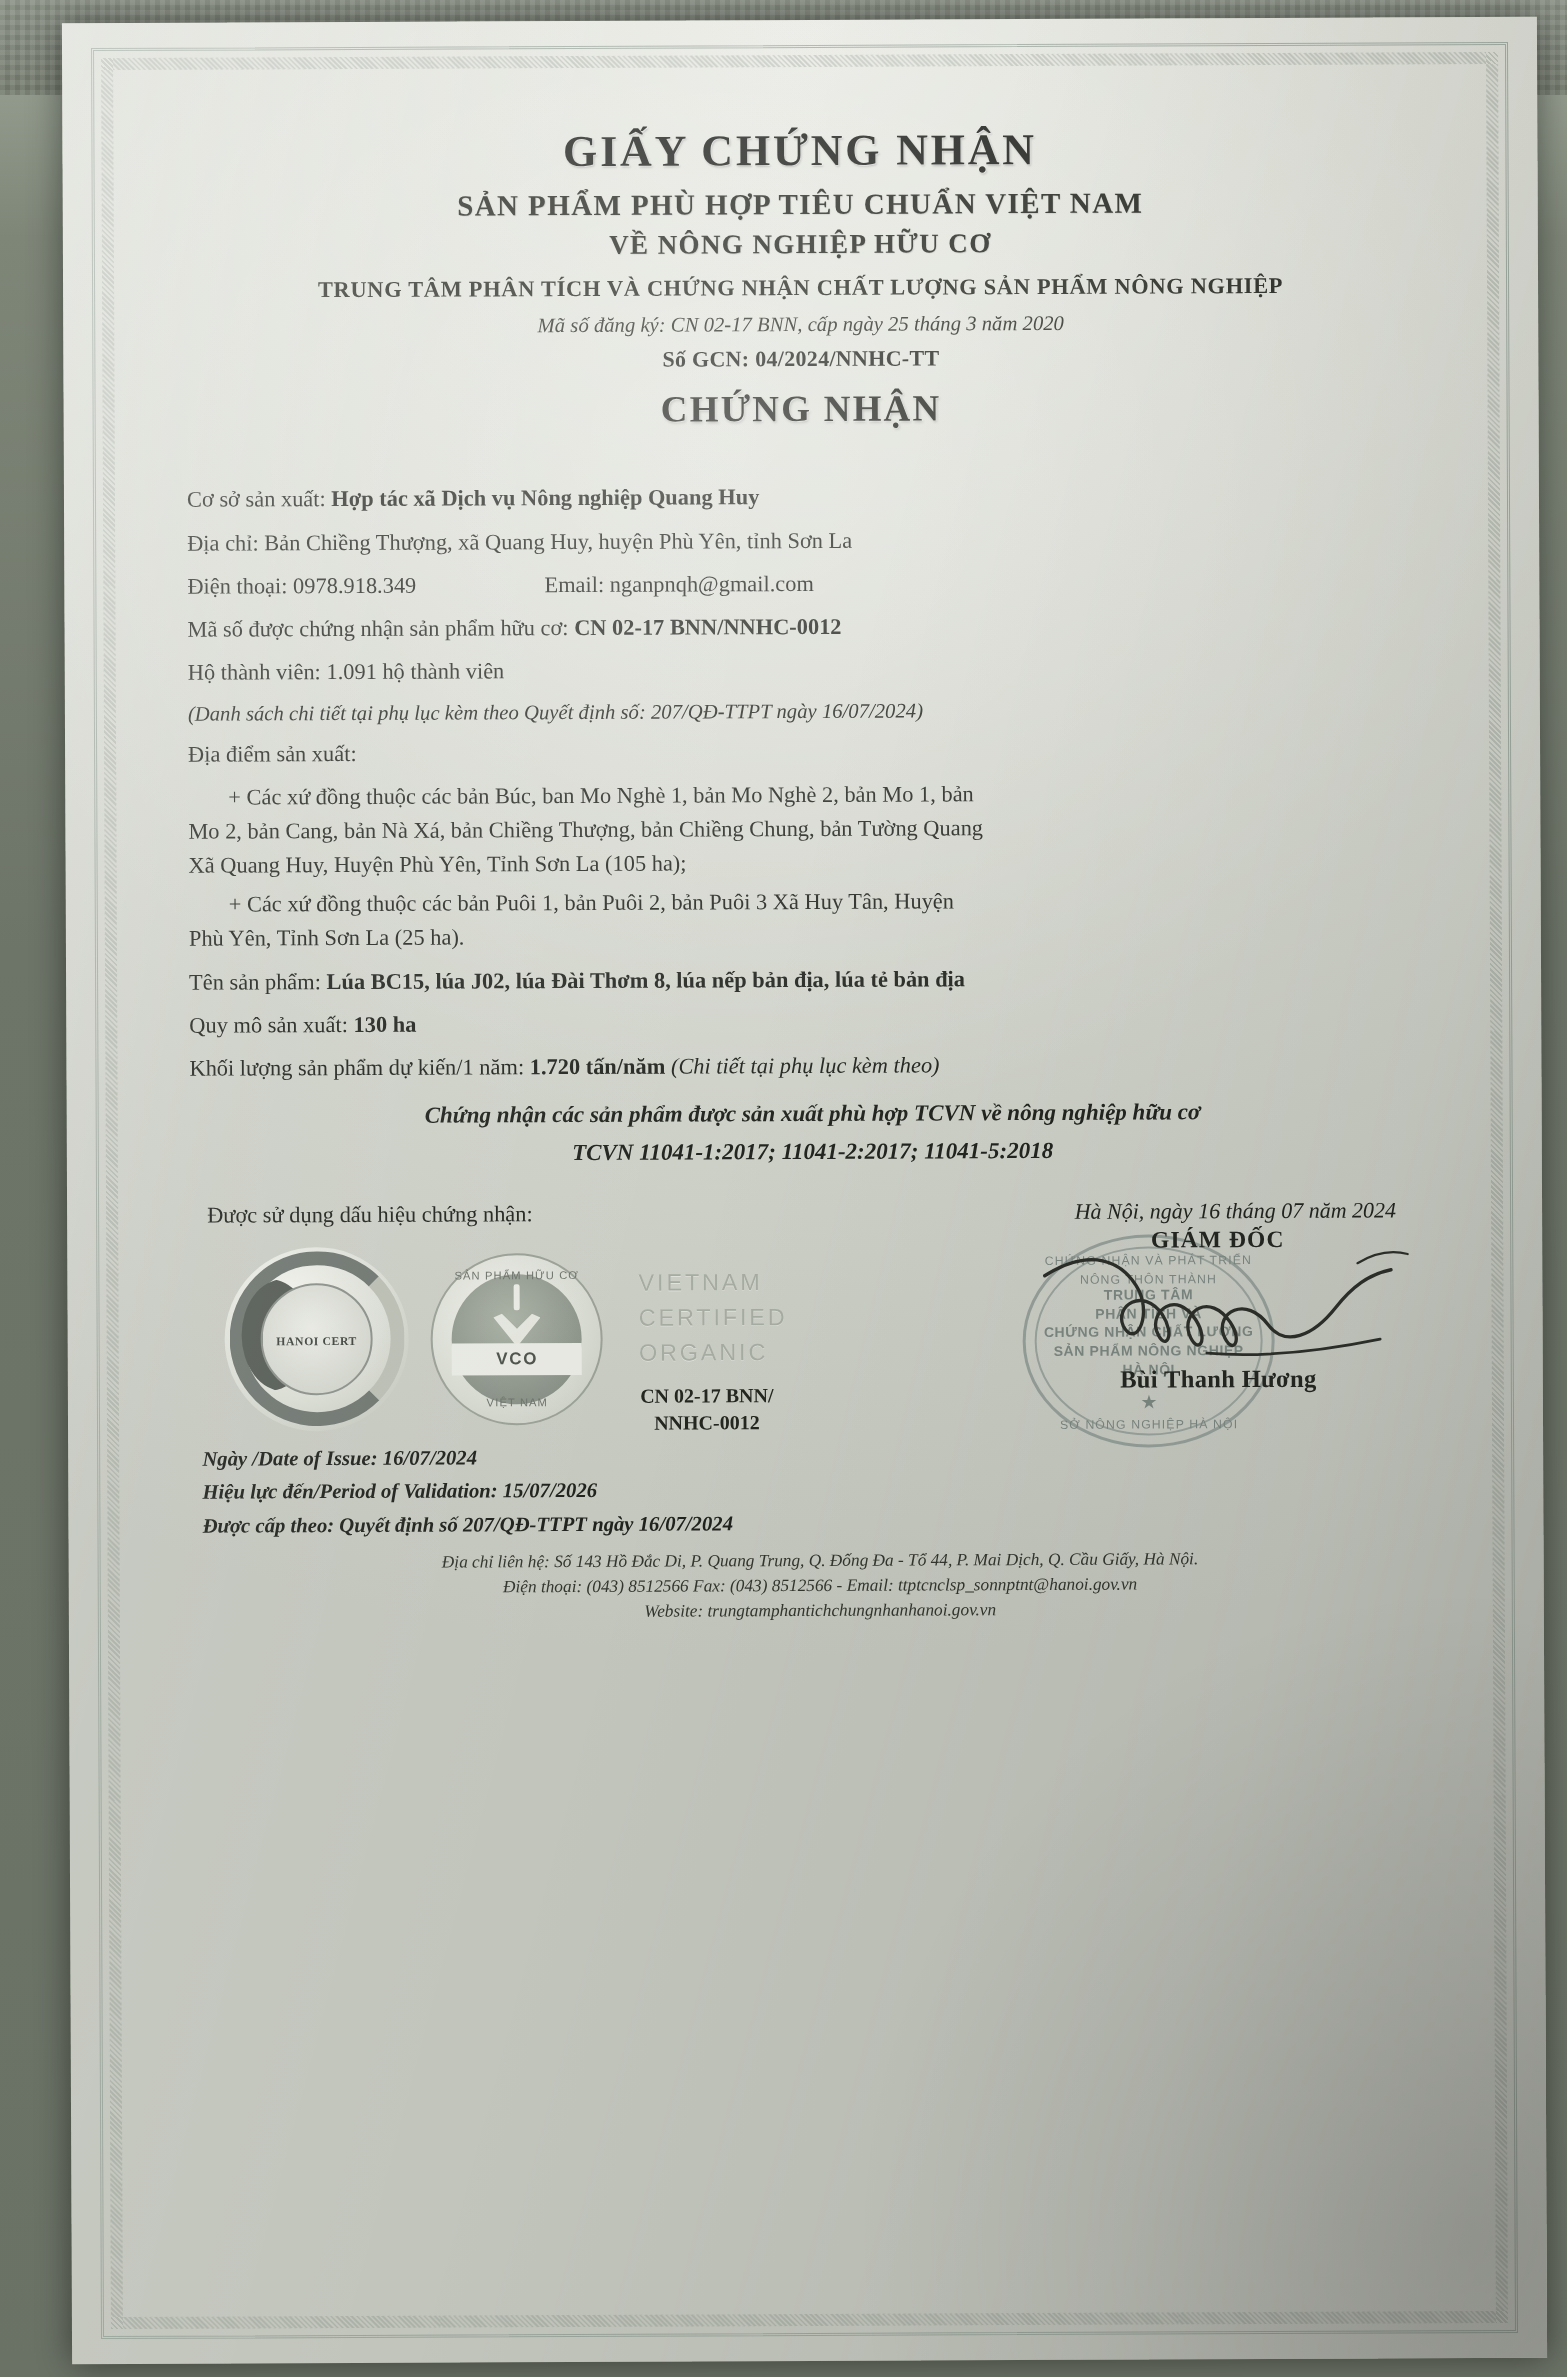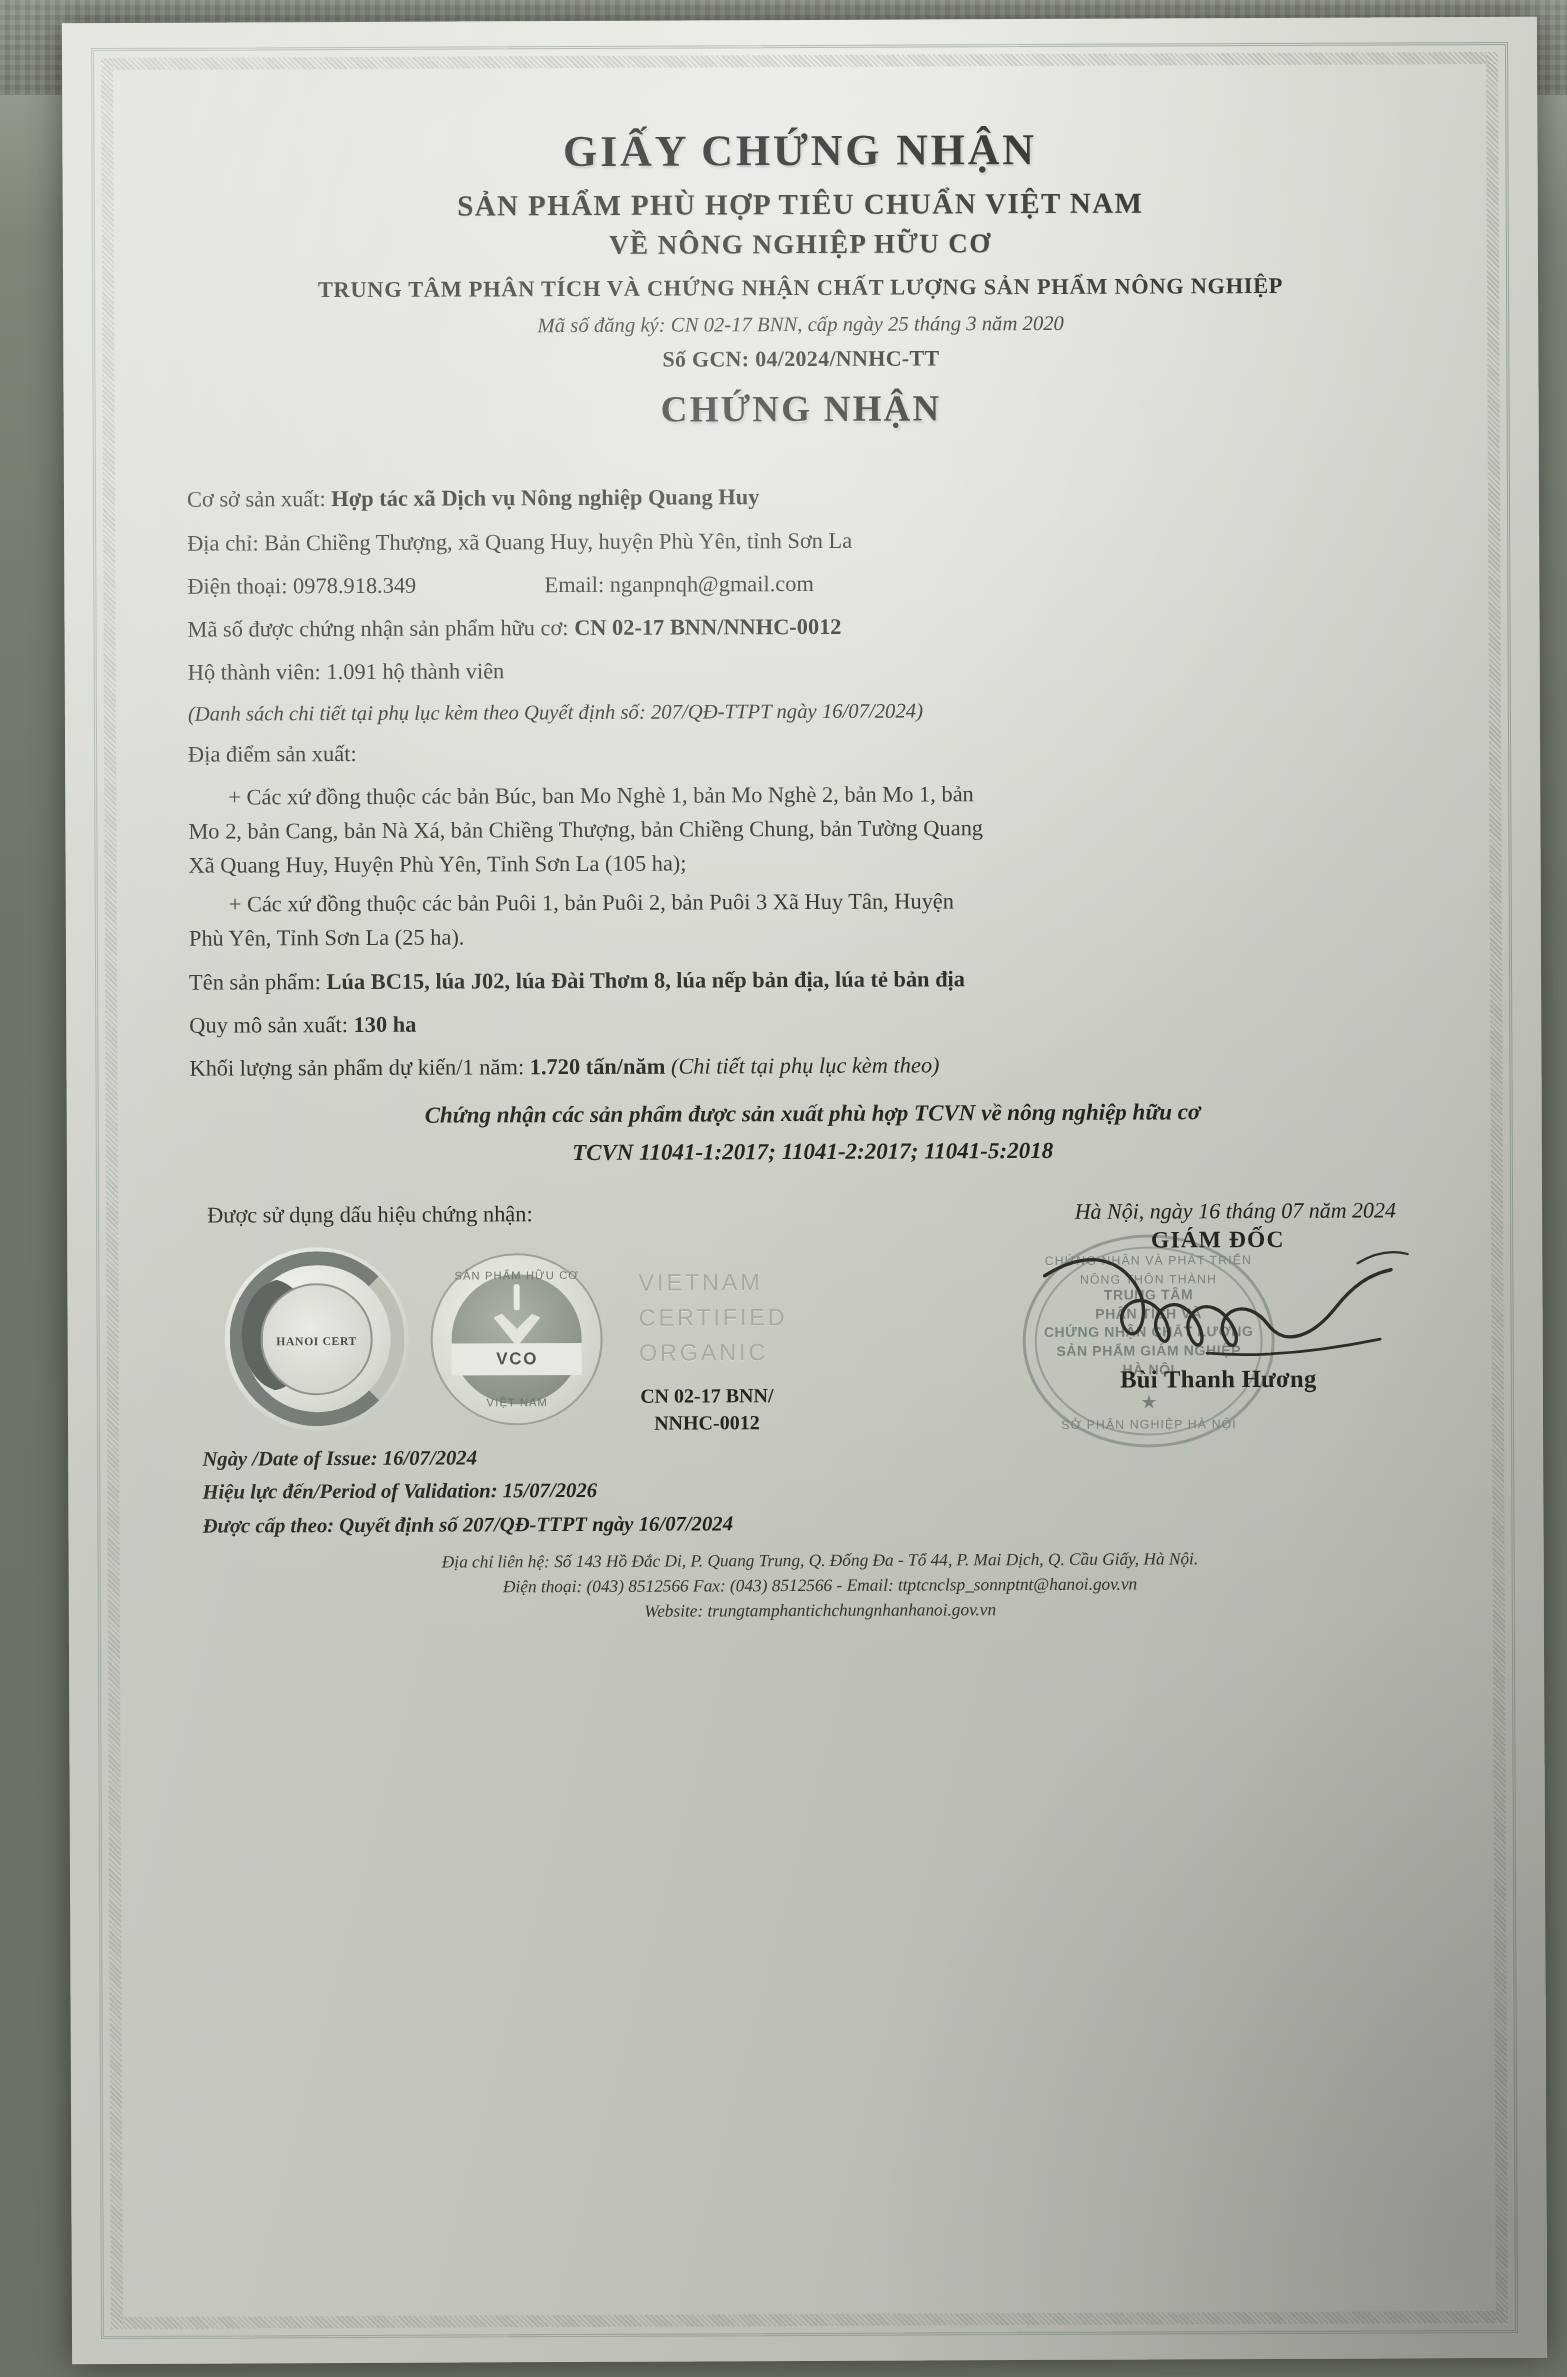--- a/index.html
+++ b/index.html
@@ -517,25 +517,25 @@
           </div>
 
           <div class="sign-block">
             <div class="stamp">
               <div class="stamp-in"></div>
               <div class="stamp-arc-top">CHỨNG NHẬN VÀ PHÁT TRIỂN NÔNG THÔN THÀNH</div>
               <div class="stamp-text">
                 <div>TRUNG TÂM</div>
                 <div>PHÂN TÍCH VÀ</div>
                 <div>CHỨNG NHẬN CHẤT LƯỢNG</div>
-                <div>SẢN PHẨM GIÁM NGHIỆP</div>
+                <div>SẢN PHẨM NÔNG NGHIỆP</div>
                 <div>HÀ NỘI</div>
               </div>
               <div class="stamp-star">★</div>
-              <div class="stamp-arc-bottom">SỞ PHÂN NGHIỆP HÀ NỘI</div>
+              <div class="stamp-arc-bottom">SỞ NÔNG NGHIỆP HÀ NỘI</div>
             </div>
 
             <div class="director-title">GIÁM ĐỐC</div>
 
             <div class="signature">
               <svg width="391" height="129" viewBox="0 0 700 230" fill="none">
                 <path d="M40 60 C120 10, 180 30, 210 90 C230 140, 200 190, 180 150 C165 115, 215 80, 250 130 C275 168, 255 200, 240 160 C228 125, 275 85, 310 140 C335 180, 312 205, 298 165 C285 125, 335 90, 372 145 C395 180, 375 205, 360 168 C345 128, 400 95, 440 150 C470 190, 520 170, 560 120 C590 82, 620 60, 660 52" stroke="#2b2e28" stroke-width="6" stroke-linecap="round"></path>
                 <path d="M330 200 C420 208, 520 200, 640 176" stroke="#2b2e28" stroke-width="5" stroke-linecap="round"></path>
                 <path d="M600 40 C630 22, 660 16, 690 24" stroke="#2b2e28" stroke-width="4" stroke-linecap="round"></path>
               </svg>

